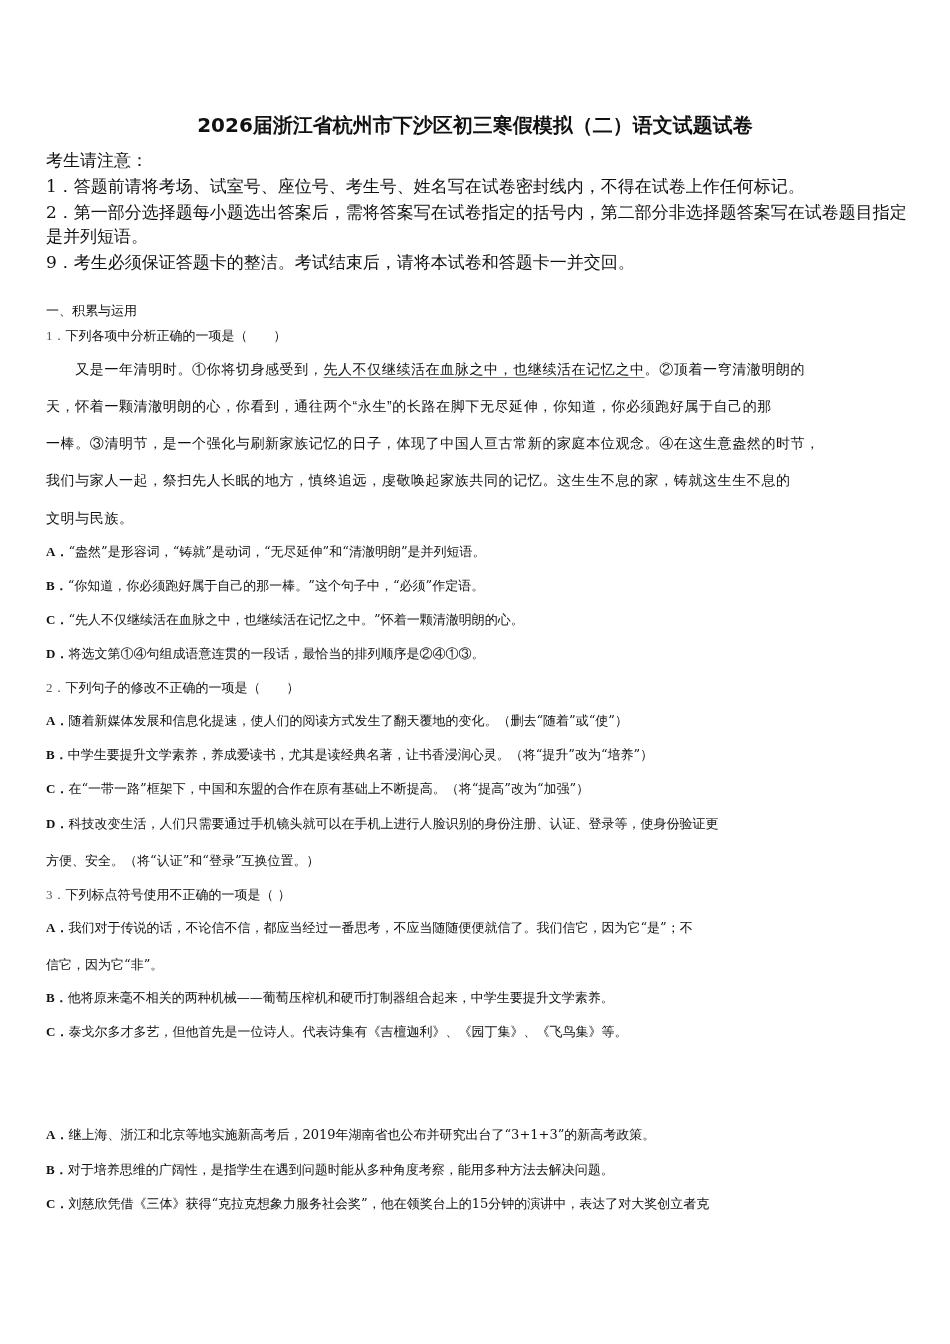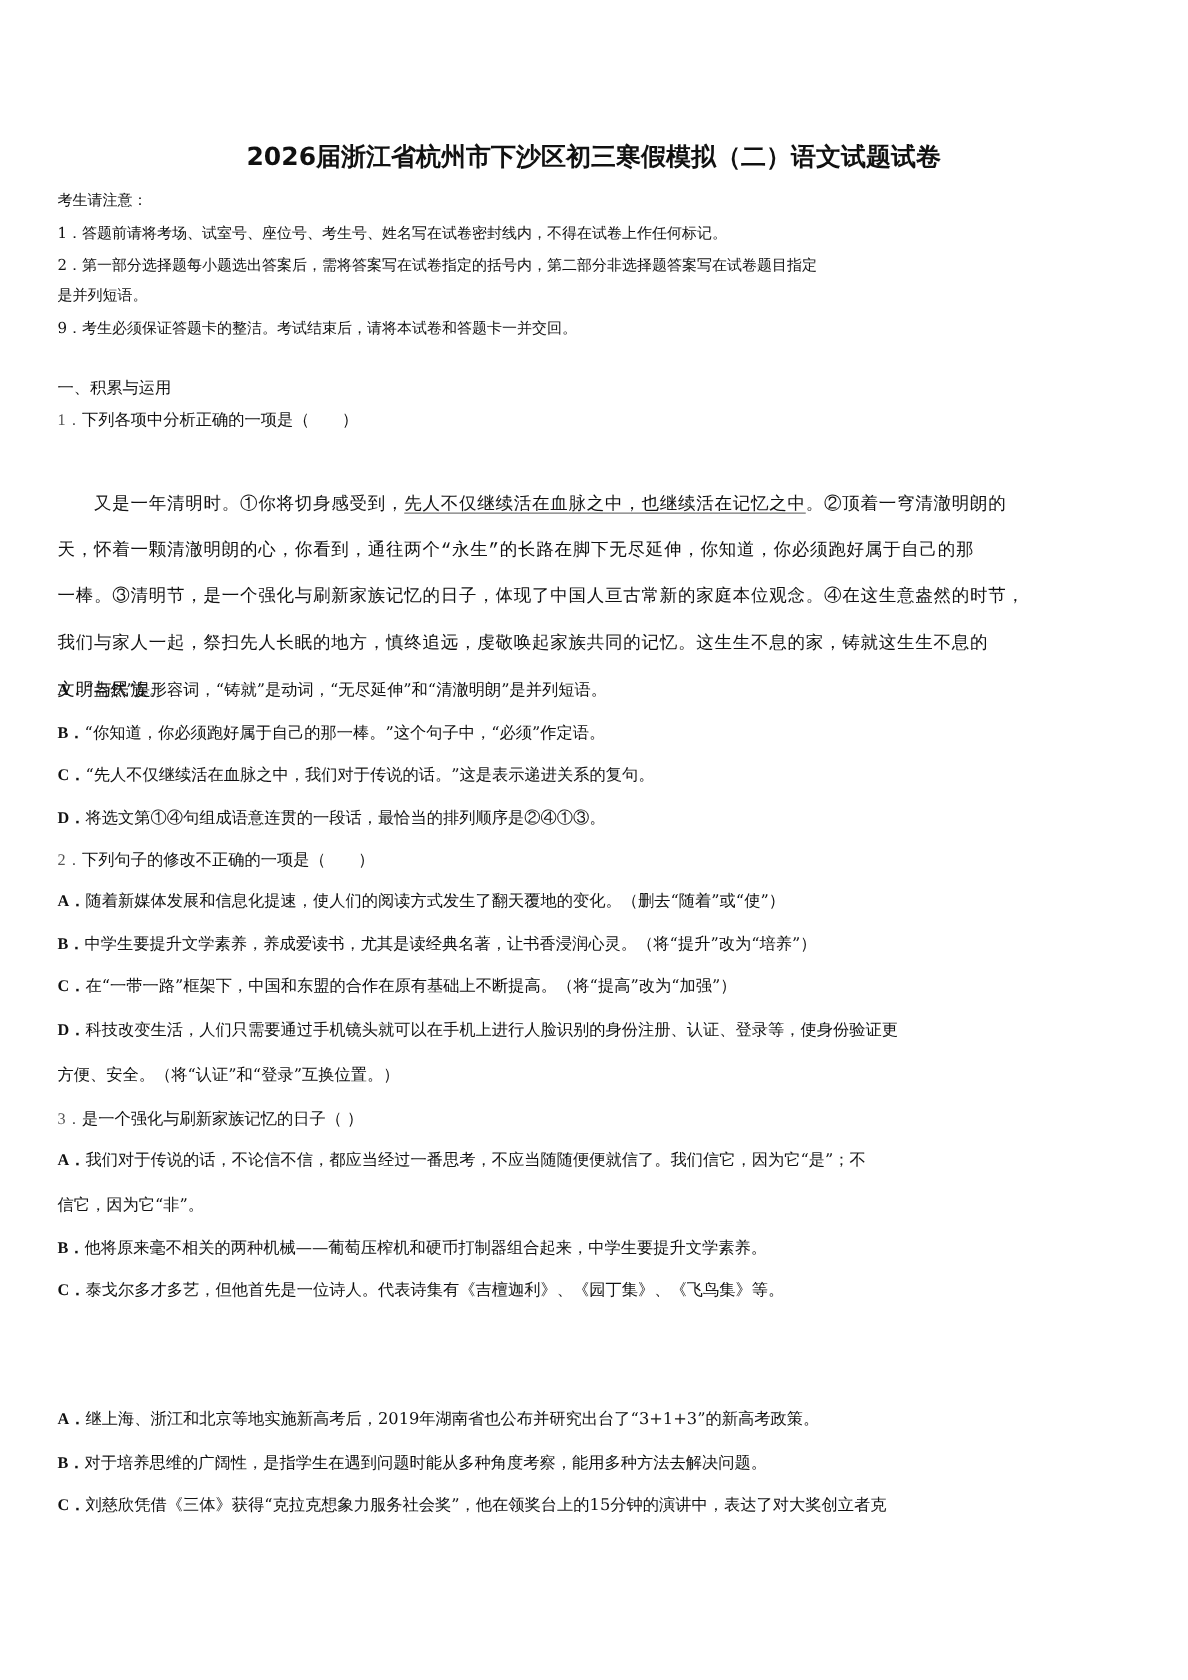--- a/index.html
+++ b/index.html
@@ -3,24 +3,24 @@
 <meta charset="utf-8">
 <style>
   html, body { margin: 0; padding: 0; background: #ffffff; }
   body { width: 950px; height: 1344px; position: relative; overflow: hidden;
          font-family: "DejaVu Serif", "Liberation Serif", serif; color: #111; }
   .page { position: absolute; left: 0; top: 0; width: 950px; height: 1084px; }
   .title { position: absolute; left: 0; top: 112px; width: 950px; text-align: center;
            font-family: "DejaVu Sans", "Liberation Sans", sans-serif; font-weight: bold;
            font-size: 20px; letter-spacing: 0px; }
   .line { position: absolute; left: 46px; white-space: nowrap; font-size: 13px; line-height: 20px; }
-  .notice { font-size: 12px; }
+  .notice { font-size: 17px; }
   .qnum { color: #555; font-family: "Liberation Serif", serif; }
   .opt-letter { font-weight: bold; font-family: "Liberation Serif", serif; }
-  .passage { font-size: 14px; font-family: Liberation Mono, monospace; letter-spacing: 0.6px; margin-top: 35px; }
+  .passage { font-size: 14px; font-family: Liberation Sans, sans-serif; letter-spacing: 0.6px; }
   .ul { text-decoration: underline; text-decoration-color: #777; text-underline-offset: 3px; }
 </style>
 </head>
 <body>
 
 <div class="page">
 
   <div class="title">2026届浙江省杭州市下沙区初三寒假模拟（二）语文试题试卷</div>
 
   <div class="line notice" style="top:150px">考生请注意：</div>
@@ -37,34 +37,34 @@
   <div class="line passage" style="top:359px">
     <span>　　又是一年清明时。①你将切身感受到，</span><span class="ul">先人不仅继续活在血脉之中，也继续活在记忆之中</span><span>。②顶着一穹清澈明朗的</span>
   </div>
   <div class="line passage" style="top:396px">天，怀着一颗清澈明朗的心，你看到，通往两个“永生”的长路在脚下无尽延伸，你知道，你必须跑好属于自己的那</div>
   <div class="line passage" style="top:433px">一棒。③清明节，是一个强化与刷新家族记忆的日子，体现了中国人亘古常新的家庭本位观念。④在这生意盎然的时节，</div>
   <div class="line passage" style="top:470px">我们与家人一起，祭扫先人长眠的地方，慎终追远，虔敬唤起家族共同的记忆。这生生不息的家，铸就这生生不息的</div>
   <div class="line passage" style="top:508px">文明与民族。</div>
 
   <div class="line" style="top:542px"><span class="opt-letter">A．</span><span>“盎然”是形容词，“铸就”是动词，“无尽延伸”和“清澈明朗”是并列短语。</span></div>
   <div class="line" style="top:576px"><span class="opt-letter">B．</span><span>“你知道，你必须跑好属于自己的那一棒。”这个句子中，“必须”作定语。</span></div>
-  <div class="line" style="top:610px"><span class="opt-letter">C．</span><span>“先人不仅继续活在血脉之中，我们对于传说的话。”这是表示递进关系的复句。</span></div>
+  <div class="line" style="top:610px"><span class="opt-letter">C．</span><span>“先人不仅继续活在血脉之中，也继续活在记忆之中。”怀着一颗清澈明朗的心。</span></div>
   <div class="line" style="top:644px"><span class="opt-letter">D．</span><span>将选文第①④句组成语意连贯的一段话，最恰当的排列顺序是②④①③。</span></div>
 
   <div class="line" style="top:678px">
     <span class="qnum">2．</span><span>下列句子的修改不正确的一项是（　　）</span>
   </div>
   <div class="line" style="top:711px"><span class="opt-letter">A．</span><span>随着新媒体发展和信息化提速，使人们的阅读方式发生了翻天覆地的变化。（删去“随着”或“使”）</span></div>
   <div class="line" style="top:745px"><span class="opt-letter">B．</span><span>中学生要提升文学素养，养成爱读书，尤其是读经典名著，让书香浸润心灵。（将“提升”改为“培养”）</span></div>
   <div class="line" style="top:779px"><span class="opt-letter">C．</span><span>在“一带一路”框架下，中国和东盟的合作在原有基础上不断提高。（将“提高”改为“加强”）</span></div>
   <div class="line" style="top:814px"><span class="opt-letter">D．</span><span>科技改变生活，人们只需要通过手机镜头就可以在手机上进行人脸识别的身份注册、认证、登录等，使身份验证更</span></div>
   <div class="line" style="top:851px">方便、安全。（将“认证”和“登录”互换位置。）</div>
 
   <div class="line" style="top:885px">
-    <span class="qnum">3．</span><span>是一个强化与刷新家族记忆的日子（ ）</span>
+    <span class="qnum">3．</span><span>下列标点符号使用不正确的一项是（ ）</span>
   </div>
   <div class="line" style="top:918px"><span class="opt-letter">A．</span><span>我们对于传说的话，不论信不信，都应当经过一番思考，不应当随随便便就信了。我们信它，因为它“是”；不</span></div>
   <div class="line" style="top:955px">信它，因为它“非”。</div>
   <div class="line" style="top:988px"><span class="opt-letter">B．</span><span>他将原来毫不相关的两种机械——葡萄压榨机和硬币打制器组合起来，中学生要提升文学素养。</span></div>
   <div class="line" style="top:1022px"><span class="opt-letter">C．</span><span>泰戈尔多才多艺，但他首先是一位诗人。代表诗集有《吉檀迦利》、《园丁集》、《飞鸟集》等。</span></div>
 
   <div class="line" style="top:1125px"><span class="opt-letter">A．</span><span>继上海、浙江和北京等地实施新高考后，2019年湖南省也公布并研究出台了“3+1+3”的新高考政策。</span></div>
   <div class="line" style="top:1160px"><span class="opt-letter">B．</span><span>对于培养思维的广阔性，是指学生在遇到问题时能从多种角度考察，能用多种方法去解决问题。</span></div>
   <div class="line" style="top:1194px"><span class="opt-letter">C．</span><span>刘慈欣凭借《三体》获得“克拉克想象力服务社会奖”，他在领奖台上的15分钟的演讲中，表达了对大奖创立者克</span></div>
 

